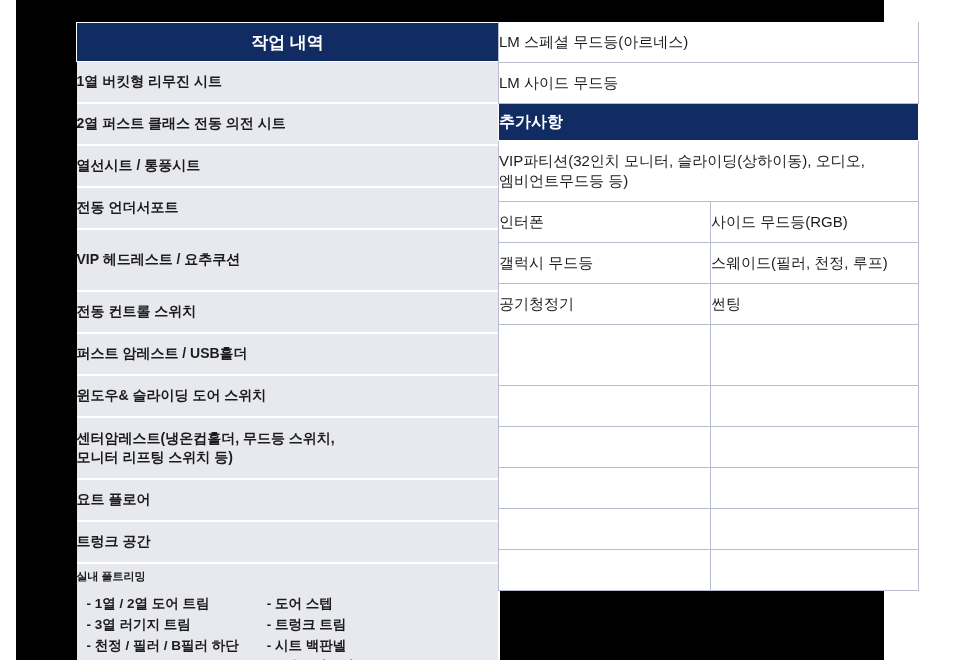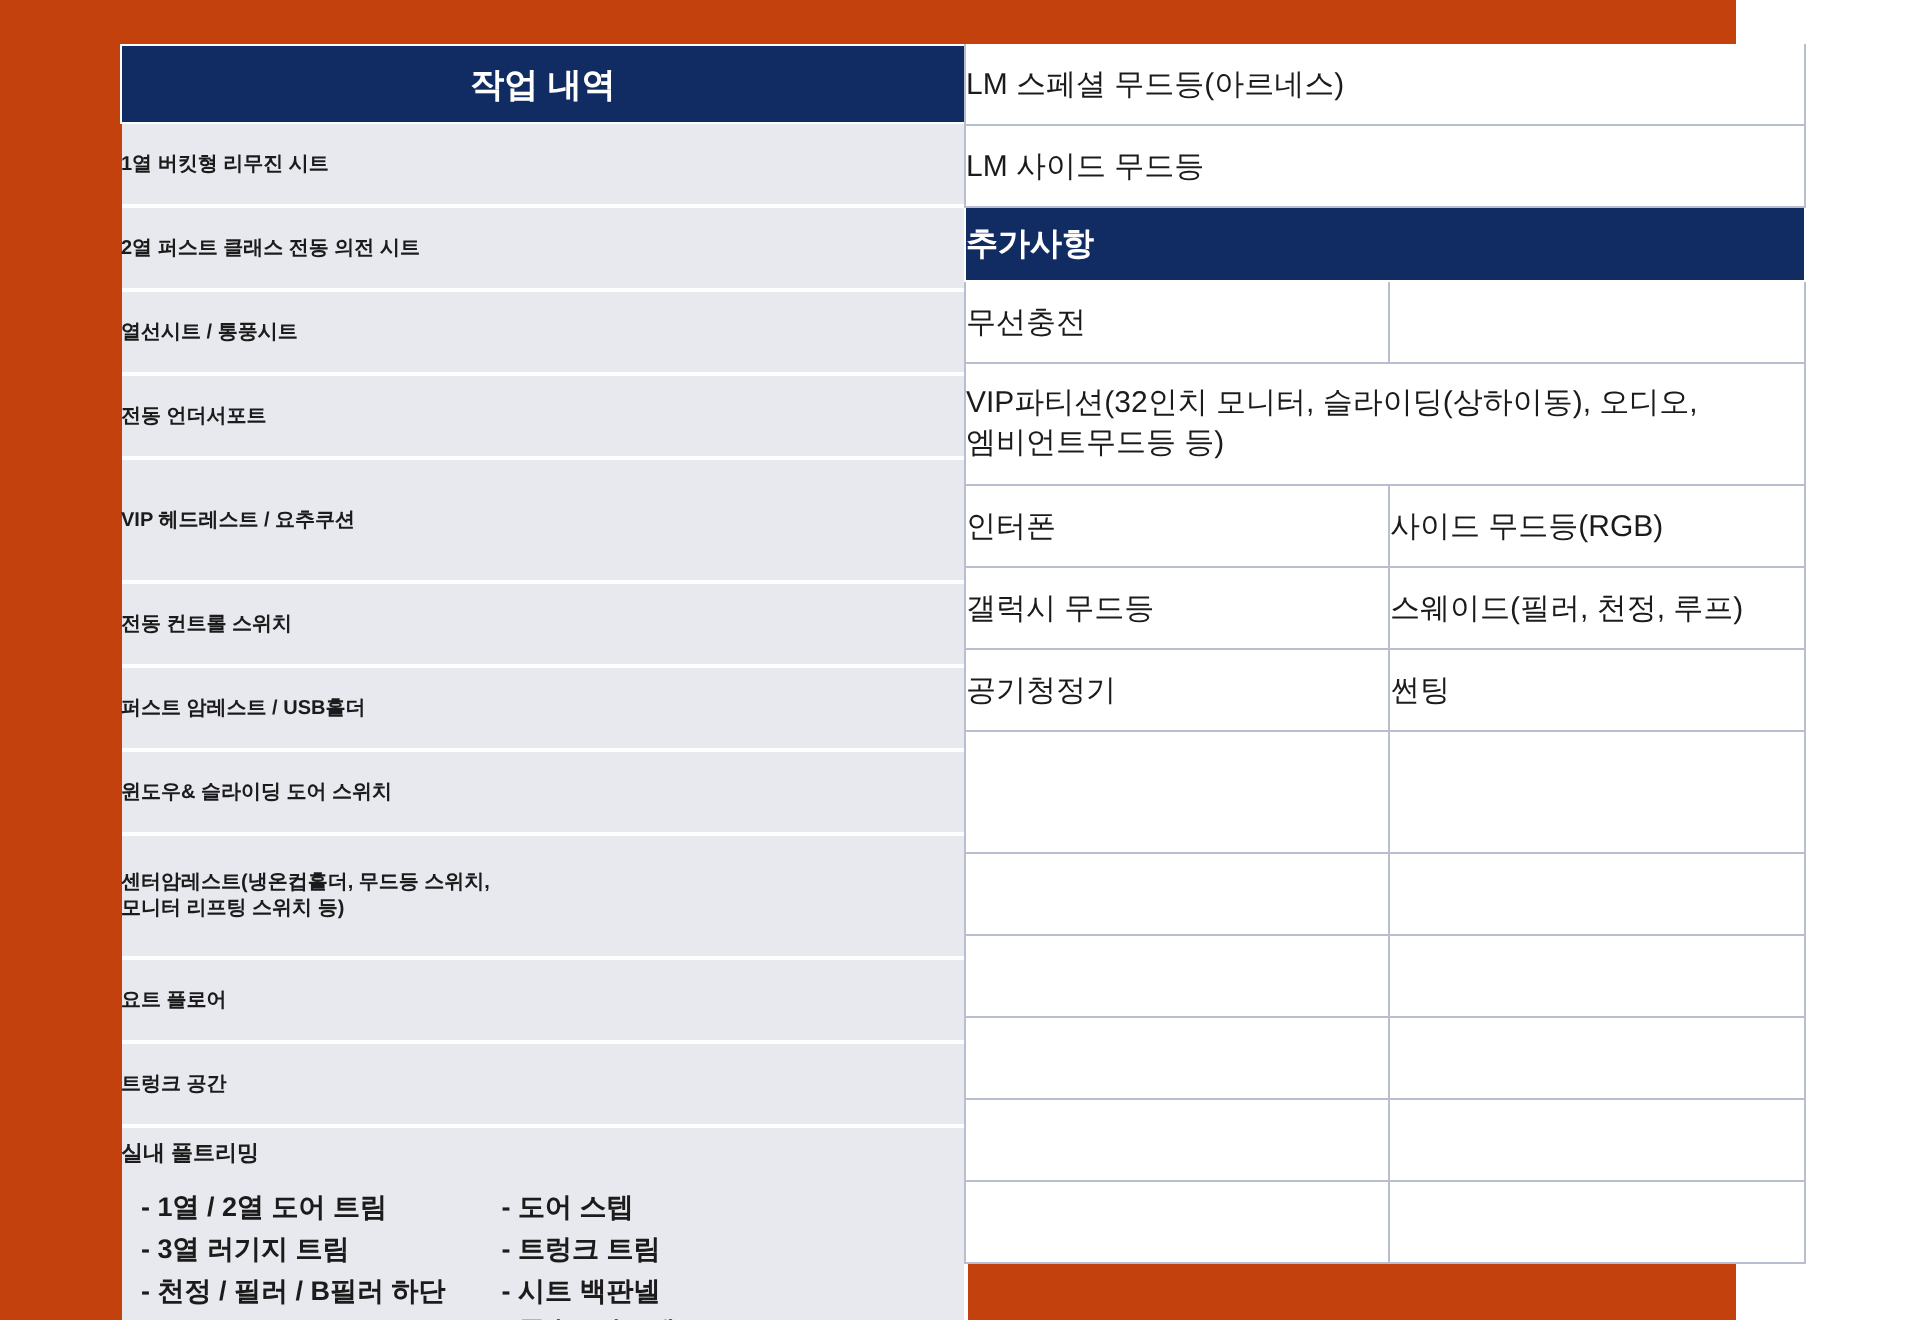--- a/index.html
+++ b/index.html
@@ -11,21 +11,22 @@
     width: 960px;
     height: 660px;
     font-family: "Liberation Sans", sans-serif;
     color: #1a1a1a;
     overflow: hidden;
   }
   .page {
     position: relative;
     width: 868px;
     height: 660px;
-    background: #c2410c;
+    background: #000000;
+    margin-left: 16px;
   }
   .table-wrap {
     position: absolute;
     left: 60px;
     top: 22px;
     width: 842px;
   }
   table.main {
     border-collapse: collapse;
     table-layout: fixed;
@@ -54,21 +55,21 @@
     background: #112b63;
     color: #ffffff;
     font-weight: bold;
     font-size: 16px;
     text-align: left;
     height: 36px;
     border: 1px solid #ffffff;
   }
   .left-cell {
     background: #e8e9ef;
-    font-size: 10px;
+    font-size: 14px;
     font-weight: bold;
     color: #1b1b1b;
     padding: 6px 0 6px 12px;
     border-bottom: 2px solid #ffffff;
     border-right: 2px solid #ffffff;
   }
   .right-cell {
     background: #ffffff;
     font-size: 15px;
     font-weight: normal;
@@ -196,24 +197,20 @@
       <tr>
         <td class="right-cell row-h40" colspan="2">LM 스페셜 무드등(아르네스)</td>
       </tr>
       <tr>
         <td class="right-cell row-h40" colspan="2">LM 사이드 무드등</td>
       </tr>
       <tr>
         <th class="hdr-sub" colspan="2">추가사항</th>
       </tr>
       <tr>
-        <td class="right-cell row-h40">무선충전</td>
-        <td class="right-cell row-h40 blank"></td>
-      </tr>
-      <tr>
         <td class="right-cell row-h60 multiline" colspan="2" style="white-space:pre-line;">VIP파티션(32인치 모니터, 슬라이딩(상하이동), 오디오,
 엠비언트무드등 등)</td>
       </tr>
       <tr>
         <td class="right-cell row-h40">인터폰</td>
         <td class="right-cell row-h40">사이드 무드등(RGB)</td>
       </tr>
       <tr>
         <td class="right-cell row-h40">갤럭시 무드등</td>
         <td class="right-cell row-h40">스웨이드(필러, 천정, 루프)</td>

